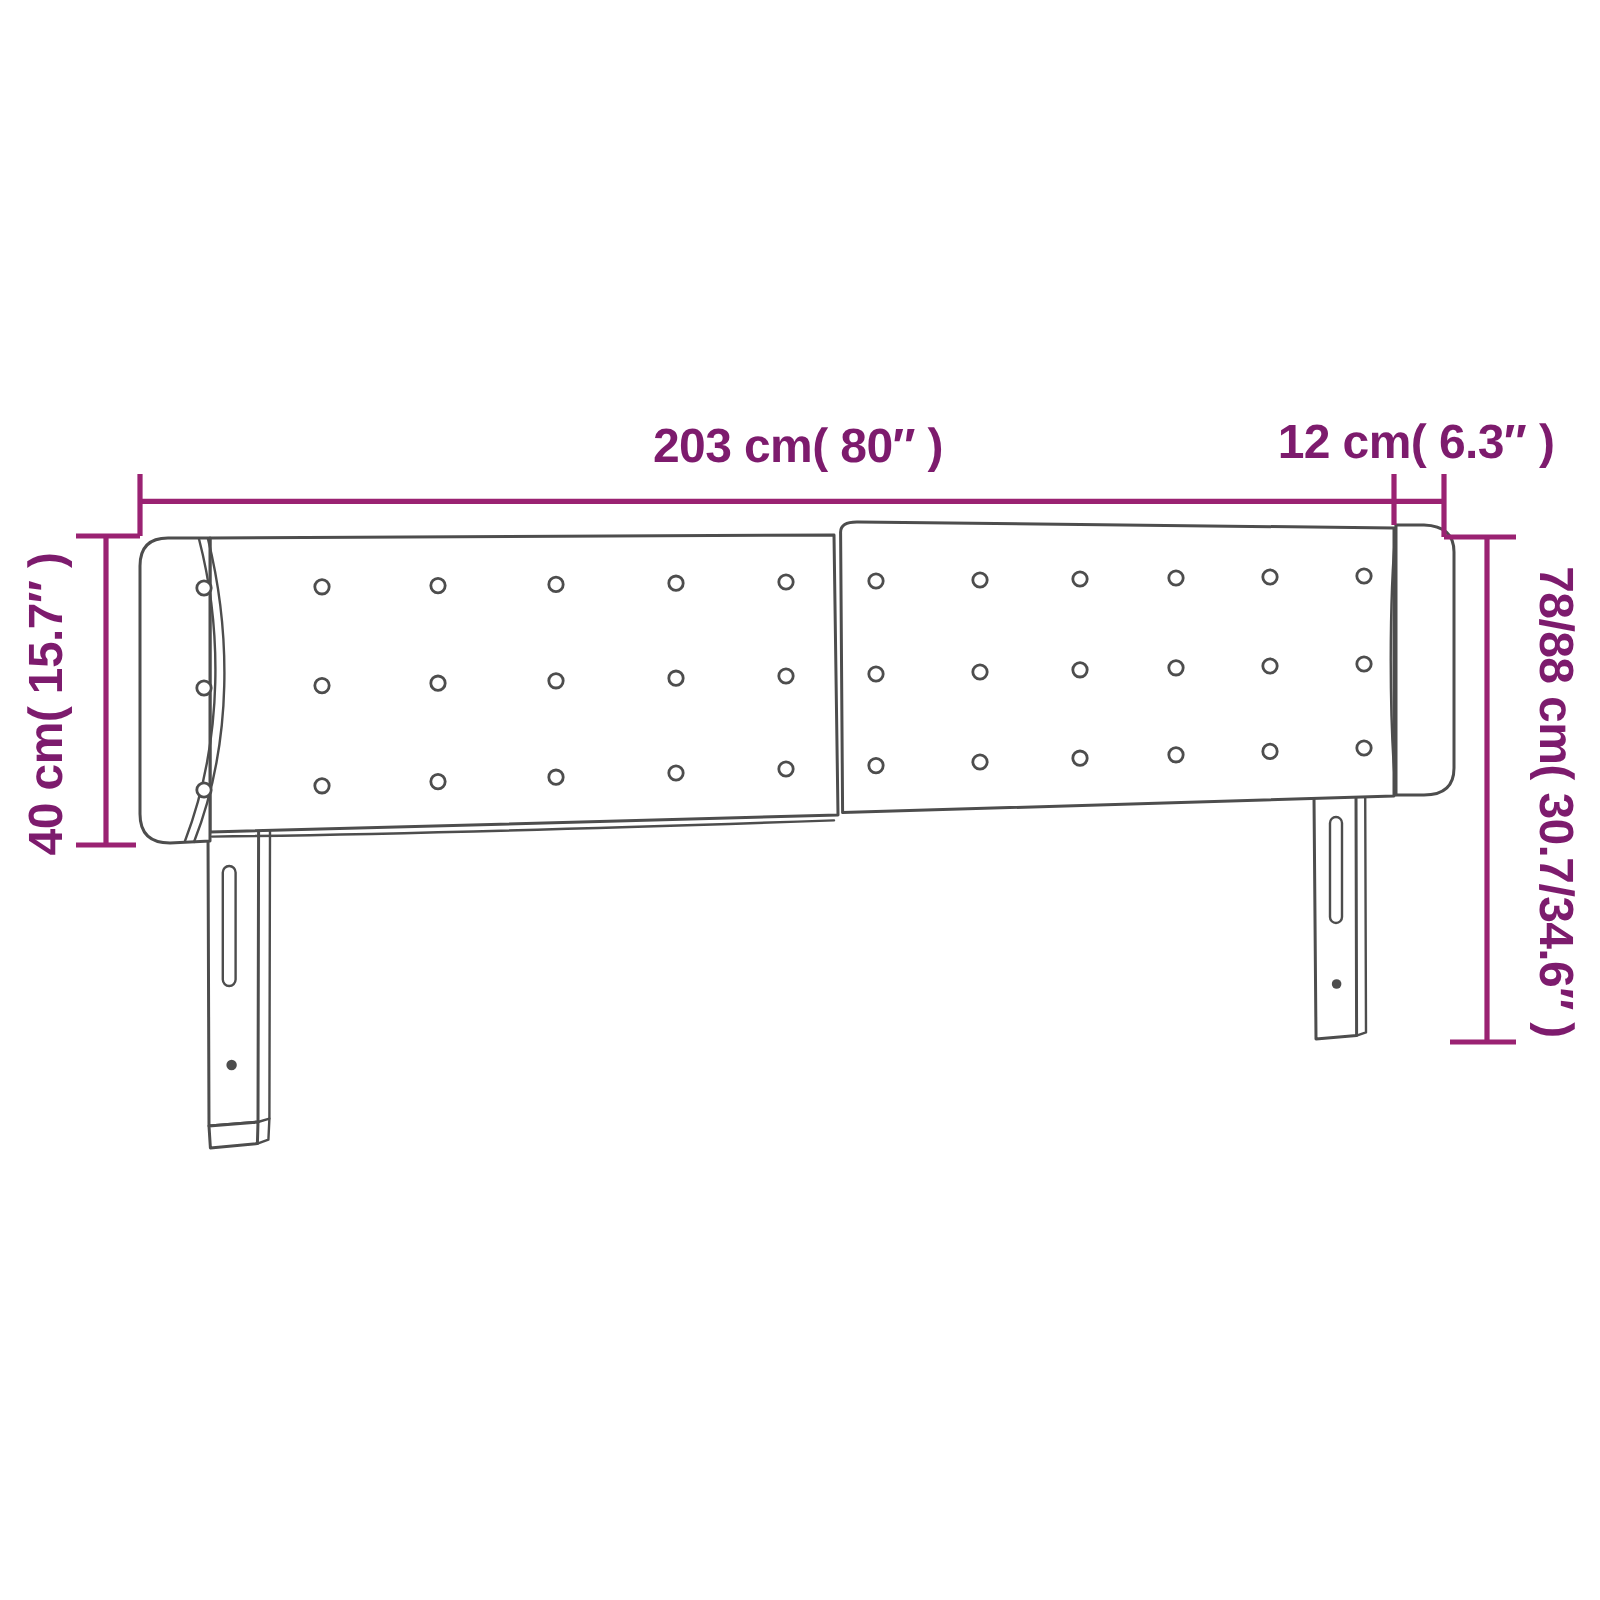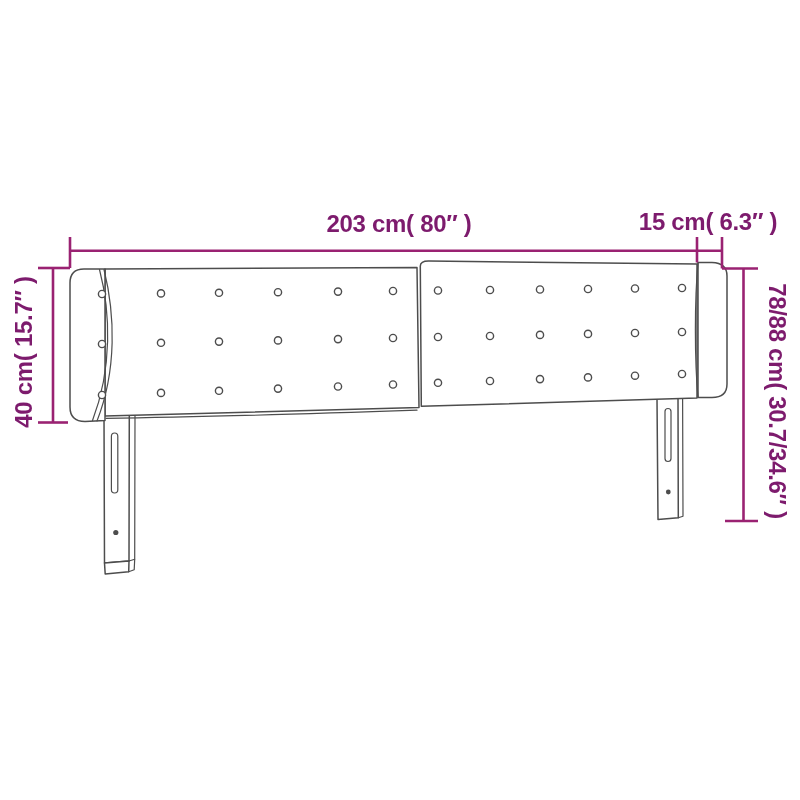--- a/index.html
+++ b/index.html
@@ -116,18 +116,18 @@
       <path d="M725,521 L758,521"></path>
 
       <path d="M38,268 L70,268"></path>
       <path d="M53,268 L53,422.5"></path>
       <path d="M38,422.5 L68,422.5"></path>
     </g>
   </svg>
 
   <div class="dim-label" style="left:399px;top:224px;">203 cm( 80″ )</div>
 
-  <div class="dim-label" style="left:708px;top:222px;">15 cm( 6.3″ )</div>
+  <div class="dim-label" style="left:708px;top:222px;">12 cm( 6.3″ )</div>
 
   <div class="dim-label rot-ccw" style="left:24px;top:352px;">40 cm( 15.7″ )</div>
 
   <div class="dim-label rot-cw" style="left:777px;top:401px;">78/88 cm( 30.7/34.6″ )</div>
 </div>
 
 </body></html>

